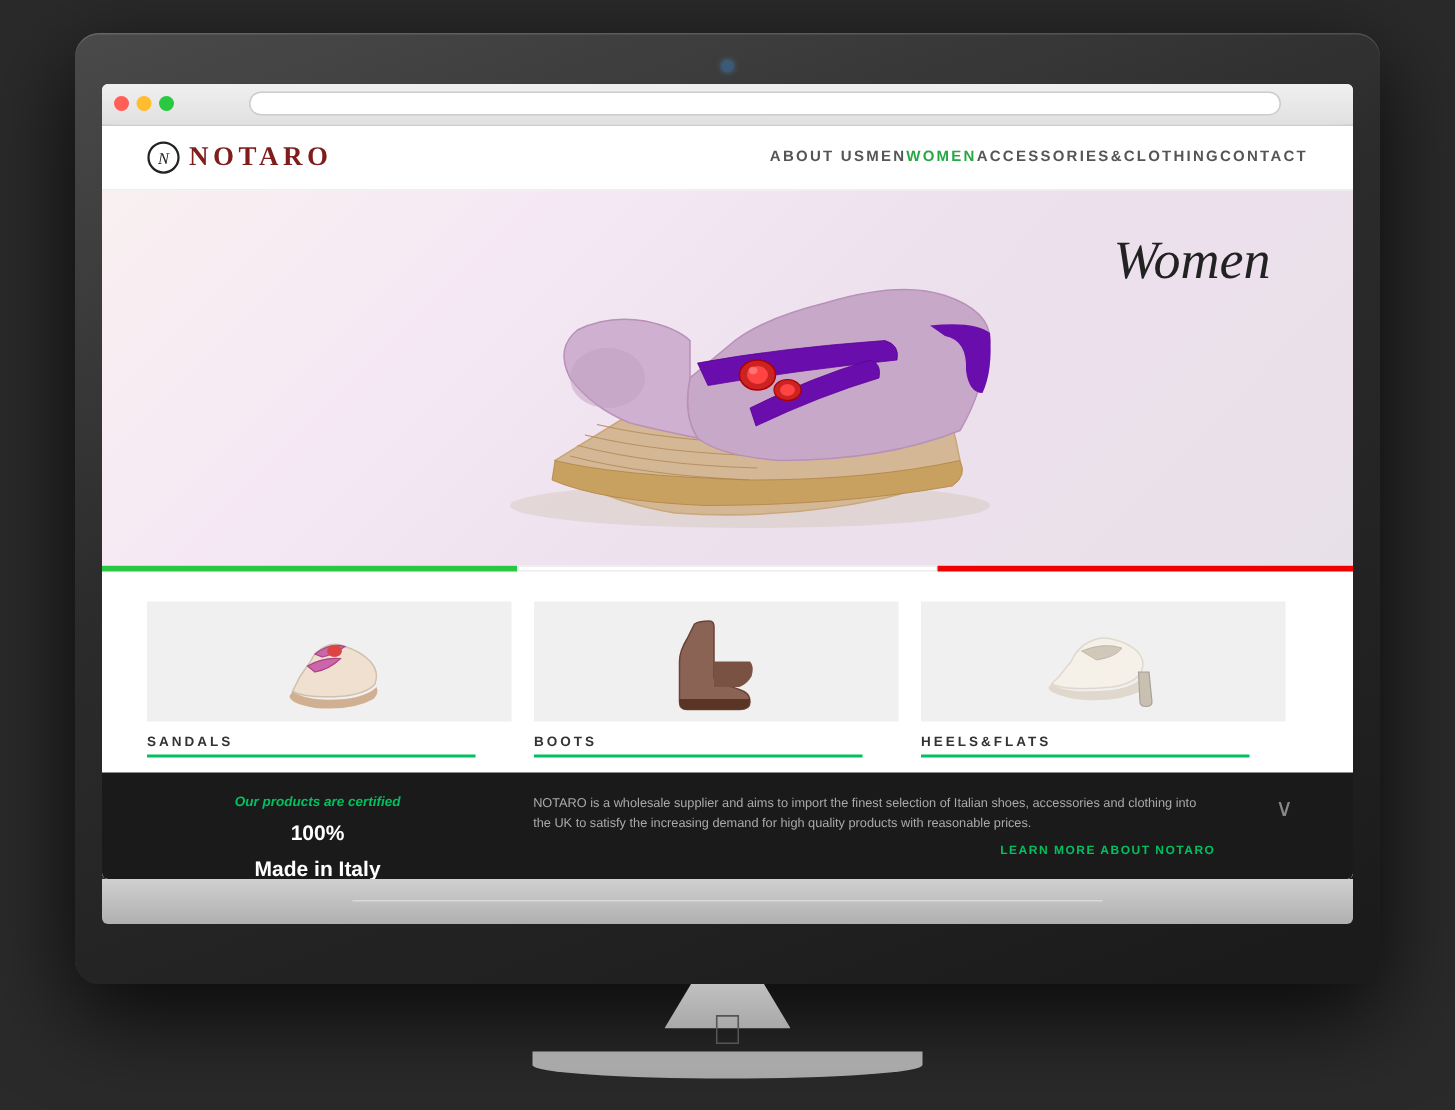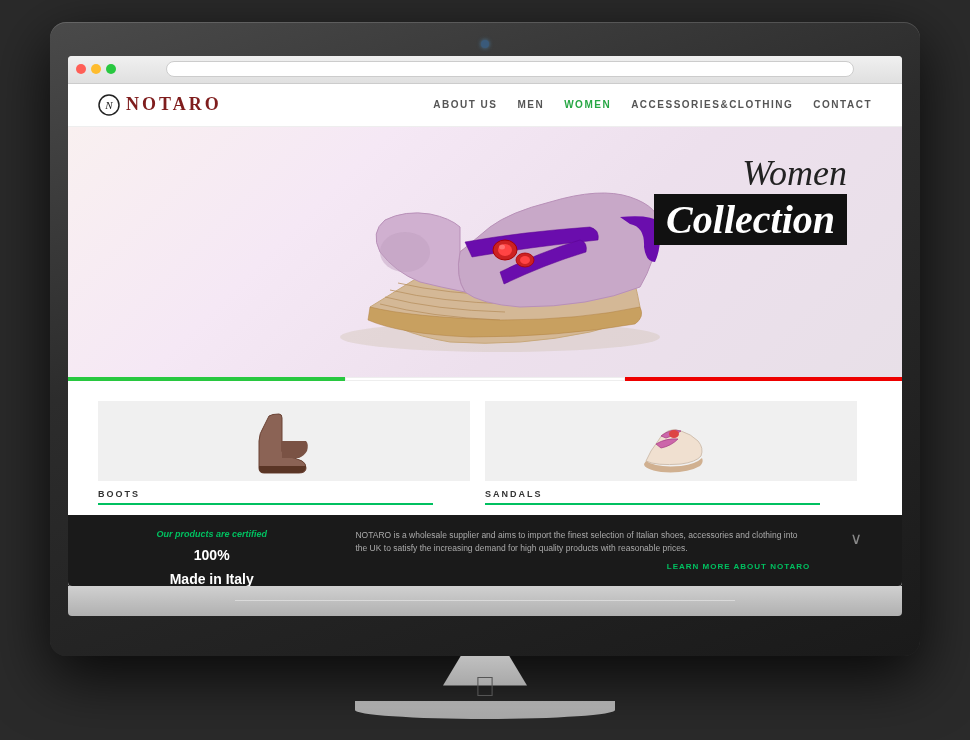--- a/index.html
+++ b/index.html
@@ -111,21 +111,20 @@
     .logo-text {
       font-size: 18px;
       font-weight: 700;
       letter-spacing: 3px;
       color: #7f1d1d;
       font-family: Georgia, serif;
     }
 
     .nav-links {
       display: flex;
-      gap: 20px;
       align-items: center;
     }
     .nav-link {
       font-size: 10px;
       letter-spacing: 1.5px;
       color: #555;
       text-decoration: none;
       font-weight: 600;
     }
     .nav-link.active {
@@ -374,58 +373,71 @@
 
             <ellipse cx="195" cy="120" rx="25" ry="20" fill="#c0a0c0" opacity="0.5"></ellipse>
 
             <path d="M410 85 Q440 82 450 90 Q452 115 445 130 Q436 130 434 115 Q435 95 420 92 Z" fill="#6a0dad"></path>
 
             <path d="M160 175 Q200 185 290 188 Q370 188 430 175 Q435 185 425 192 Q350 205 260 205 Q190 202 158 188 Z" fill="#c8a060" stroke="#b08040" stroke-width="0.5"></path>
           </svg>
 
           <div class="hero-text" style="position:absolute; right:55px; top:25px;">
             <span class="hero-title-1">Women</span>
-            <span class="hero-title-2">Collection</span>
           </div>
         </div>
 
         <div class="color-bands">
           <div class="band-green"></div>
           <div class="band-white"></div>
           <div class="band-red"></div>
         </div>
 
         <div class="products">
-
-          <div class="product-item">
-            <div class="product-img">
-              <svg width="80" height="70" viewBox="0 0 80 70">
-                <path d="M25 10 Q28 8 35 8 Q38 8 38 12 L38 45 Q38 48 42 50 Q52 52 58 55 Q62 57 62 62 Q62 67 55 67 L20 67 Q15 67 15 62 L15 35 Q15 28 20 20 Z" fill="#8B6355" stroke="#6B4335" stroke-width="1"></path>
-                <path d="M38 35 L62 35 Q65 38 63 45 Q60 50 55 52 L38 52 Z" fill="#7A5244"></path>
-                <path d="M15 60 L62 60 Q62 67 55 67 L20 67 Q15 67 15 62 Z" fill="#5A3525"></path>
-              </svg>
-            </div>
-            <div class="product-label">BOOTS</div>
-            <div class="product-underline"></div>
-          </div>
 
           <div class="product-item">
             <div class="product-img">
               <svg width="90" height="70" viewBox="0 0 90 70">
                 <path d="M20 55 Q30 60 55 58 Q70 56 75 50 Q78 42 72 35 Q65 28 55 25 Q48 22 42 25 Q35 28 32 35 L25 45 Z" fill="#f0e0d0" stroke="#d0c0b0" stroke-width="1"></path>
                 <path d="M35 30 Q45 22 55 25 Q48 30 40 32 Z" fill="#cc66aa" stroke="#aa4488" stroke-width="0.8"></path>
                 <path d="M30 38 Q40 32 52 33 Q45 40 35 42 Z" fill="#cc66aa" stroke="#aa4488" stroke-width="0.8"></path>
                 <ellipse cx="48" cy="28" rx="5" ry="4" fill="#dd4444"></ellipse>
                 <path d="M20 55 Q30 62 55 60 Q70 58 76 52 Q78 56 74 60 Q60 68 35 66 Q18 63 18 58 Z" fill="#d0b090"></path>
               </svg>
             </div>
             <div class="product-label">SANDALS</div>
             <div class="product-underline"></div>
           </div>
 
+          <div class="product-item">
+            <div class="product-img">
+              <svg width="80" height="70" viewBox="0 0 80 70">
+                <path d="M25 10 Q28 8 35 8 Q38 8 38 12 L38 45 Q38 48 42 50 Q52 52 58 55 Q62 57 62 62 Q62 67 55 67 L20 67 Q15 67 15 62 L15 35 Q15 28 20 20 Z" fill="#8B6355" stroke="#6B4335" stroke-width="1"></path>
+                <path d="M38 35 L62 35 Q65 38 63 45 Q60 50 55 52 L38 52 Z" fill="#7A5244"></path>
+                <path d="M15 60 L62 60 Q62 67 55 67 L20 67 Q15 67 15 62 Z" fill="#5A3525"></path>
+              </svg>
+            </div>
+            <div class="product-label">BOOTS</div>
+            <div class="product-underline"></div>
+          </div>
+
+          <div class="product-item">
+            <div class="product-img">
+              <svg width="100" height="70" viewBox="0 0 100 70">
+                <path d="M15 50 Q25 55 55 52 Q70 50 75 42 Q78 34 72 28 Q65 22 55 20 Q48 18 40 22 Q32 26 28 35 L20 45 Z" fill="#f5f0e8" stroke="#e0d8cc" stroke-width="1"></path>
+                <path d="M15 50 Q25 57 55 54 Q70 52 76 45 Q78 50 74 55 Q58 63 30 60 Q12 56 13 52 Z" fill="#e0d8cc"></path>
+
+                <path d="M73 42 L80 42 L82 62 Q82 65 78 65 Q74 65 74 62 Z" fill="#c8c0b0" stroke="#a8a098" stroke-width="0.8"></path>
+
+                <path d="M35 28 Q50 22 62 26 Q58 32 45 34 Z" fill="#d0c8b8" stroke="#b8b0a0" stroke-width="0.5"></path>
+              </svg>
+            </div>
+            <div class="product-label">HEELS&amp;FLATS</div>
+            <div class="product-underline"></div>
+          </div>
         </div>
 
         <div class="footer-dark">
           <div class="footer-left">
             <div class="footer-cert">Our products are certified</div>
             <div class="footer-italy">100%</div>
             <div class="footer-italy">Made in Italy</div>
           </div>
           <div class="footer-right">
             <div class="footer-desc">NOTARO is a wholesale supplier and aims to import the finest selection of Italian shoes, accessories and clothing into the UK to satisfy the increasing demand for high quality products with reasonable prices.</div>

